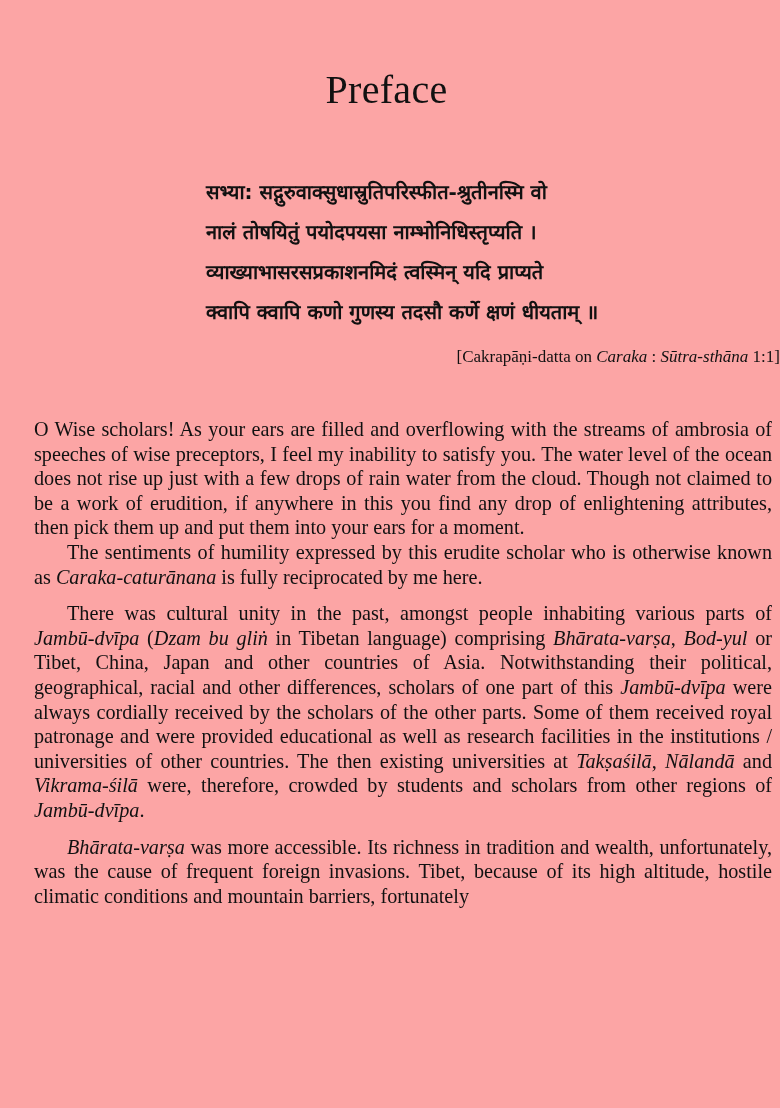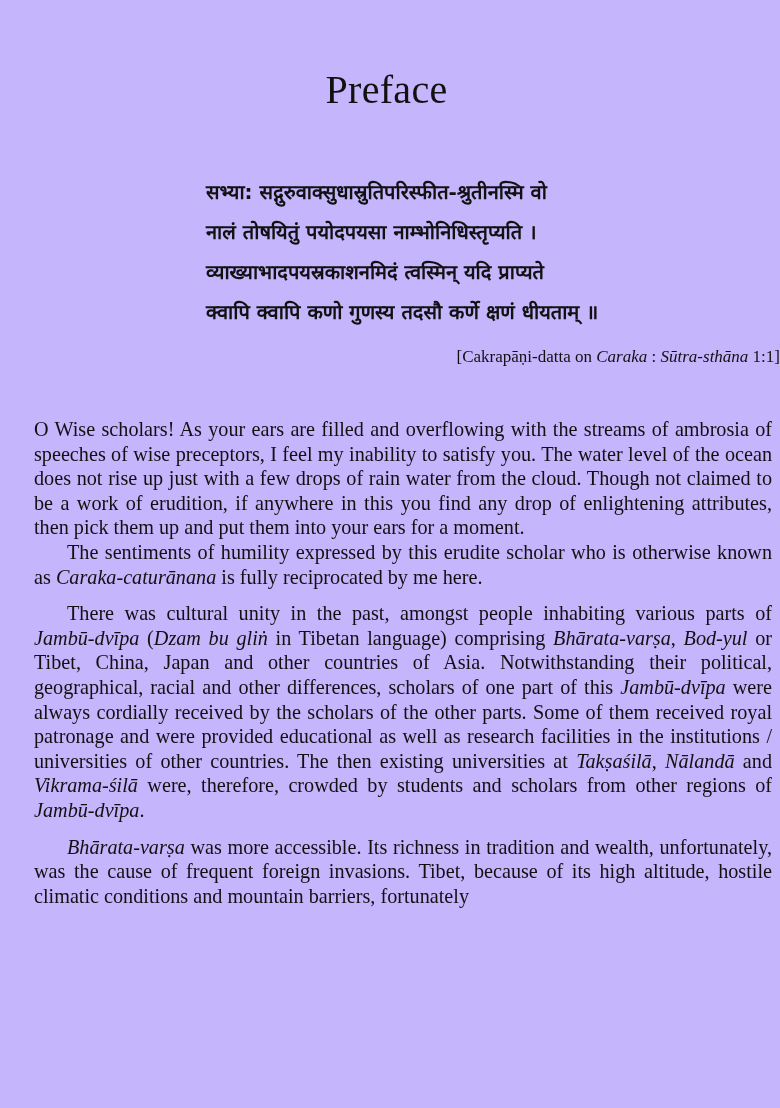--- a/index.html
+++ b/index.html
@@ -13,21 +13,21 @@
     overflow: hidden;
     position: relative;
     color: #111111;
     font-family: "Liberation Serif", "DejaVu Serif", serif;
   }
   .page {
     position: absolute;
     left: 0; top: 0;
     width: 780px;
     height: 1108px;
-    background: #c4b5fd;
+    background: #fca5a5;
   }
   .title {
     position: absolute;
     top: 66px;
     left: 0;
     width: 773px;
     text-align: center;
     font-size: 40px;
     line-height: 48px;
     color: #111;
@@ -80,21 +80,21 @@
 </style>
 </head>
 <body>
 
 <div class="page">
   <h1 class="title" style="margin:0;font-weight:normal;">Preface</h1>
 
   <div class="verse">
     <div class="verse-line">सभ्या: सद्गुरुवाक्सुधास्रुतिपरिस्फीत-श्रुतीनस्मि वो</div>
     <div class="verse-line">नालं तोषयितुं पयोदपयसा नाम्भोनिधिस्तृप्यति ।</div>
-    <div class="verse-line">व्याख्याभादपयस्रकाशनमिदं त्वस्मिन् यदि प्राप्यते</div>
+    <div class="verse-line">व्याख्याभासरसप्रकाशनमिदं त्वस्मिन् यदि प्राप्यते</div>
     <div class="verse-line">क्वापि क्वापि कणो गुणस्य तदसौ कर्णे क्षणं धीयताम् ॥</div>
   </div>
 
   <div class="citation"><span>[Cakrapāṇi-datta on </span><span class="it">Caraka</span><span> : </span><span class="it">Sūtra-sthāna</span><span> 1:1]</span></div>
 
   <div class="body-text">
     <p class="para"><span>O Wise scholars! As your ears are filled and overflowing with the streams of ambrosia of speeches of wise preceptors, I feel my inability to satisfy you. The water level of the ocean does not rise up just with a few drops of rain water from the cloud. Though not claimed to be a work of erudition, if anywhere in this you find any drop of enlightening attributes, then pick them up and put them into your ears for a moment.</span></p>
     <p class="para indent"><span>The sentiments of humility expressed by this erudite scholar who is otherwise known as </span><span class="it">Caraka-caturānana</span><span> is fully reciprocated by me here.</span></p>
     <p class="para indent gap"><span>There was cultural unity in the past, amongst people inhabiting various parts of </span><span class="it">Jambū-dvīpa</span><span> (</span><span class="it">Dzam bu gliṅ</span><span> in Tibetan language) comprising </span><span class="it">Bhārata-varṣa</span><span>, </span><span class="it">Bod-yul</span><span> or Tibet, China, Japan and other countries of Asia. Notwithstanding their political, geographical, racial and other differences, scholars of one part of this </span><span class="it">Jambū-dvīpa</span><span> were always cordially received by the scholars of the other parts. Some of them received royal patronage and were provided educational as well as research facilities in the institutions / universities of other countries. The then existing universities at </span><span class="it">Takṣaśilā</span><span>, </span><span class="it">Nālandā</span><span> and </span><span class="it">Vikrama-śilā</span><span> were, therefore, crowded by students and scholars from other regions of </span><span class="it">Jambū-dvīpa</span><span>.</span></p>
     <p class="para indent gap"><span class="it">Bhārata-varṣa</span><span> was more accessible. Its richness in tradition and wealth, unfortunately, was the cause of frequent foreign invasions. Tibet, because of its high altitude, hostile climatic conditions and mountain barriers, fortunately</span></p>

